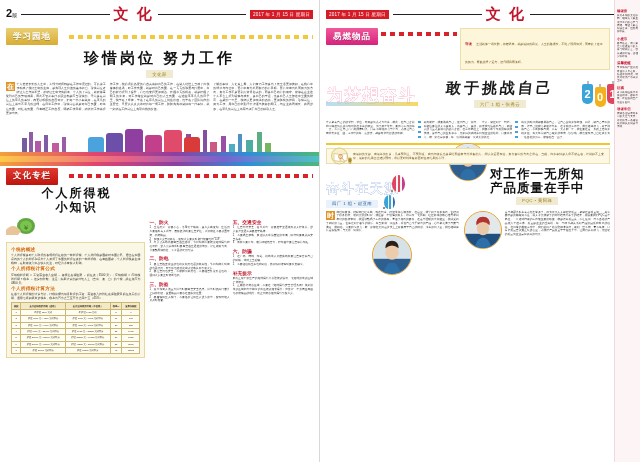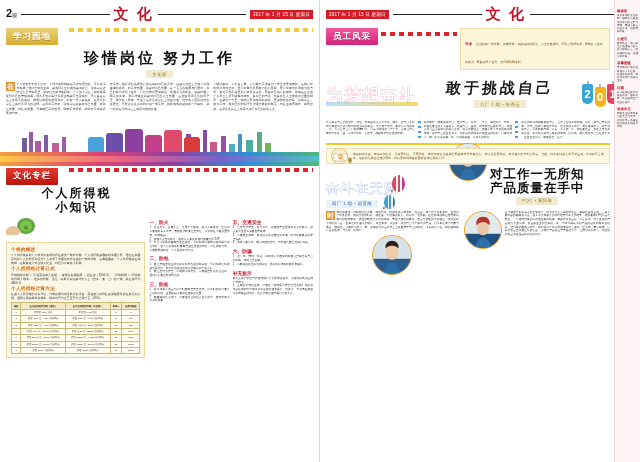--- a/index.html
+++ b/index.html
@@ -19,21 +19,21 @@
   .pgnum { font-weight:bold; font-size:11px; line-height:11px; color:#111; white-space:nowrap; }
   .pgnum sub { font-size:5px; font-weight:normal; vertical-align:baseline; }
   .rule { flex:1; height:0; border-top:1.2px solid #222; }
   .sect { font-size:15px; font-weight:bold; letter-spacing:2px; color:#c0152a; white-space:nowrap; }
   .datestamp {
     background:#d61b27; color:#fff; font-size:4.6px; padding:1.6px 3px;
     white-space:nowrap; letter-spacing:.2px; line-height:5px;
   }
 
   
-  .banner-wrap { position:relative; display:flex; gap:11px; padding:2px 6px 0 6px; }
+  .banner-wrap { position:relative; display:flex; align-items:center; gap:11px; padding:2px 6px 0 6px; }
   .banner {
     font-size:8.5px; font-weight:bold; color:#fff; padding:2.6px 7px;
     letter-spacing:1px; white-space:nowrap; position:relative; z-index:3;
     text-shadow:0 1px 0 rgba(0,0,0,.25);
   }
   .banner.gold { background:linear-gradient(#e9cf74,#d8ad33); color:#fff; border-radius:1px; }
   .banner.pink { background:linear-gradient(#ef5a9b,#d6237c); border-radius:1px; }
   .banner.red  { background:linear-gradient(#e23a2e,#bd1410); border-radius:1px; }
   .dashes { flex:1; height:4px; background:repeating-linear-gradient(90deg,#f0c93c 0 5px, transparent 5px 9px); }
   .dashes.red { background:repeating-linear-gradient(90deg,#d9222a 0 5px, transparent 5px 9px); }
@@ -369,21 +369,21 @@
       <div class="mh-row">
         <span class="datestamp">2017 年 1 月 15 日 星期日</span>
         <span class="rule"></span>
         <span class="sect">文 化</span>
         <span class="rule"></span>
         <span class="pgnum"><span>3</span><sub>版</sub></span>
       </div>
     </div>
 
     <div style="display:flex;align-items:flex-start;gap:3px;padding:2px 30px 0 6px;">
-      <span class="banner pink">员工风采</span>
+      <span class="banner pink">易燃物品</span>
       <span class="dashes red" style="margin-top:4px;"></span>
       <div style="flex:0 0 150px;background:#fdf6da;border:.6px solid #ecdfa8;padding:2px 4px;">
         <span style="font-size:3.4px;font-weight:bold;color:#c0152a;">导读</span>
         <span class="txt" style="display:inline;color:#6a4a10;">生活就像一场长跑，你若坚持，就是最好的风景。人生的路很长，不吃了那间短暂，而奔赴了途中的努力。既然选择了远方，便只顾风雨兼程。</span>
       </div>
     </div>
 
     <div class="artwrap">
       <div style="flex:0 0 92px;position:relative;">
         <div class="bigtitle">为梦想奋斗</div>

